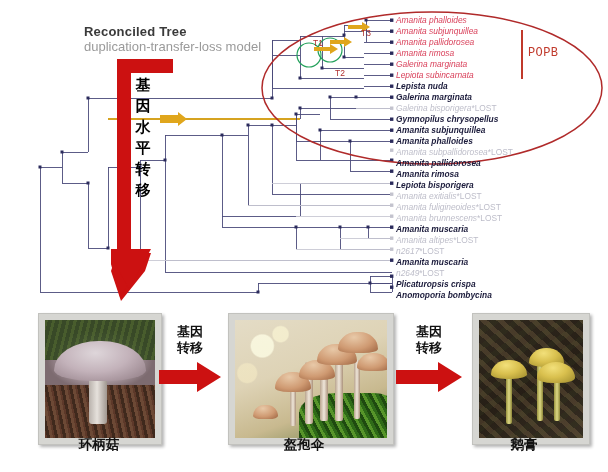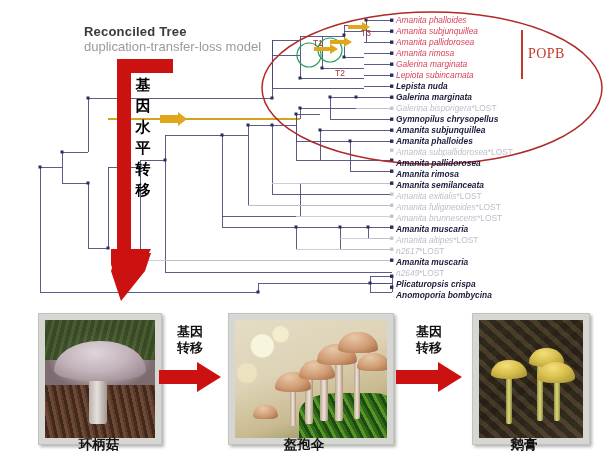--- a/index.html
+++ b/index.html
@@ -19,22 +19,22 @@
   
   .leaf{position:absolute;font-size:8.4px;font-style:italic;white-space:nowrap;
         line-height:9px;letter-spacing:0px;}
   .leaf.red{color:#d9405a;font-weight:normal;}
   .leaf.dark{color:#1c1c3c;font-weight:bold;}
   .leaf.lost{color:#bdbdc9;font-weight:normal;}
   .leaf .lostsuf{font-style:normal;color:#bdbdc9;}
 
   
   .popb-bar{position:absolute;left:521px;top:30px;width:2px;height:49px;background:#c0392b;}
-  .popb-label{position:absolute;left:528px;top:46px;font-size:14px;color:#c0392b;
-              font-family:Liberation Serif, serif;letter-spacing:.4px;}
+  .popb-label{position:absolute;left:528px;top:46px;font-size:12px;color:#c0392b;
+              font-family:Liberation Mono, monospace;letter-spacing:.4px;}
 
   
   .ttag{position:absolute;font-size:8.5px;color:#b03030;font-weight:normal;
         font-family:"Liberation Sans",sans-serif;}
 
   
   #hgt-arrow{position:absolute;left:111px;top:57px;}
   .hgt-text{position:absolute;left:133px;top:75px;width:20px;
             font-size:15px;font-weight:bold;color:#000;line-height:21px;text-align:center;
             font-family:"DejaVu Sans",sans-serif;}
@@ -315,21 +315,21 @@
       <div class="leaf red" style="left: 396px; top: 70.5px;"><span>Lepiota subincarnata</span></div>
       <div class="leaf dark" style="left: 396px; top: 81.5px;"><span>Lepista nuda</span></div>
       <div class="leaf dark" style="left: 396px; top: 92.5px;"><span>Galerina marginata</span></div>
       <div class="leaf lost" style="left: 396px; top: 103.5px;"><span>Galerina bisporigera</span><span class="lostsuf">*LOST</span></div>
       <div class="leaf dark" style="left: 396px; top: 114.5px;"><span>Gymnopilus chrysopellus</span></div>
       <div class="leaf dark" style="left: 396px; top: 125.5px;"><span>Amanita subjunquillea</span></div>
       <div class="leaf dark" style="left: 396px; top: 136.5px;"><span>Amanita phalloides</span></div>
       <div class="leaf lost" style="left: 396px; top: 147.5px;"><span>Amanita subpallidorosea</span><span class="lostsuf">*LOST</span></div>
       <div class="leaf dark" style="left: 396px; top: 158.5px;"><span>Amanita pallidorosea</span></div>
       <div class="leaf dark" style="left: 396px; top: 169.5px;"><span>Amanita rimosa</span></div>
-      <div class="leaf dark" style="left: 396px; top: 180.5px;"><span>Amanita semilanceata</span></div>
+      <div class="leaf dark" style="left: 396px; top: 180.5px;"><span>Lepiota bisporigera</span></div>
       <div class="leaf lost" style="left: 396px; top: 191.5px;"><span>Amanita exitialis</span><span class="lostsuf">*LOST</span></div>
       <div class="leaf lost" style="left: 396px; top: 202.5px;"><span>Amanita fuligineoides</span><span class="lostsuf">*LOST</span></div>
       <div class="leaf lost" style="left: 396px; top: 213.5px;"><span>Amanita brunnescens</span><span class="lostsuf">*LOST</span></div>
       <div class="leaf dark" style="left: 396px; top: 224.5px;"><span>Amanita muscaria</span></div>
       <div class="leaf lost" style="left: 396px; top: 235.5px;"><span>Amanita altipes</span><span class="lostsuf">*LOST</span></div>
       <div class="leaf lost" style="left: 396px; top: 246.5px;"><span>n2617</span><span class="lostsuf">*LOST</span></div>
       <div class="leaf dark" style="left: 396px; top: 257.5px;"><span>Amanita muscaria</span></div>
       <div class="leaf lost" style="left: 396px; top: 268.5px;"><span>n2649</span><span class="lostsuf">*LOST</span></div>
       <div class="leaf dark" style="left: 396px; top: 279.5px;"><span>Plicaturopsis crispa</span></div>
       <div class="leaf dark" style="left: 396px; top: 290.5px;"><span>Anomoporia bombycina</span></div>

